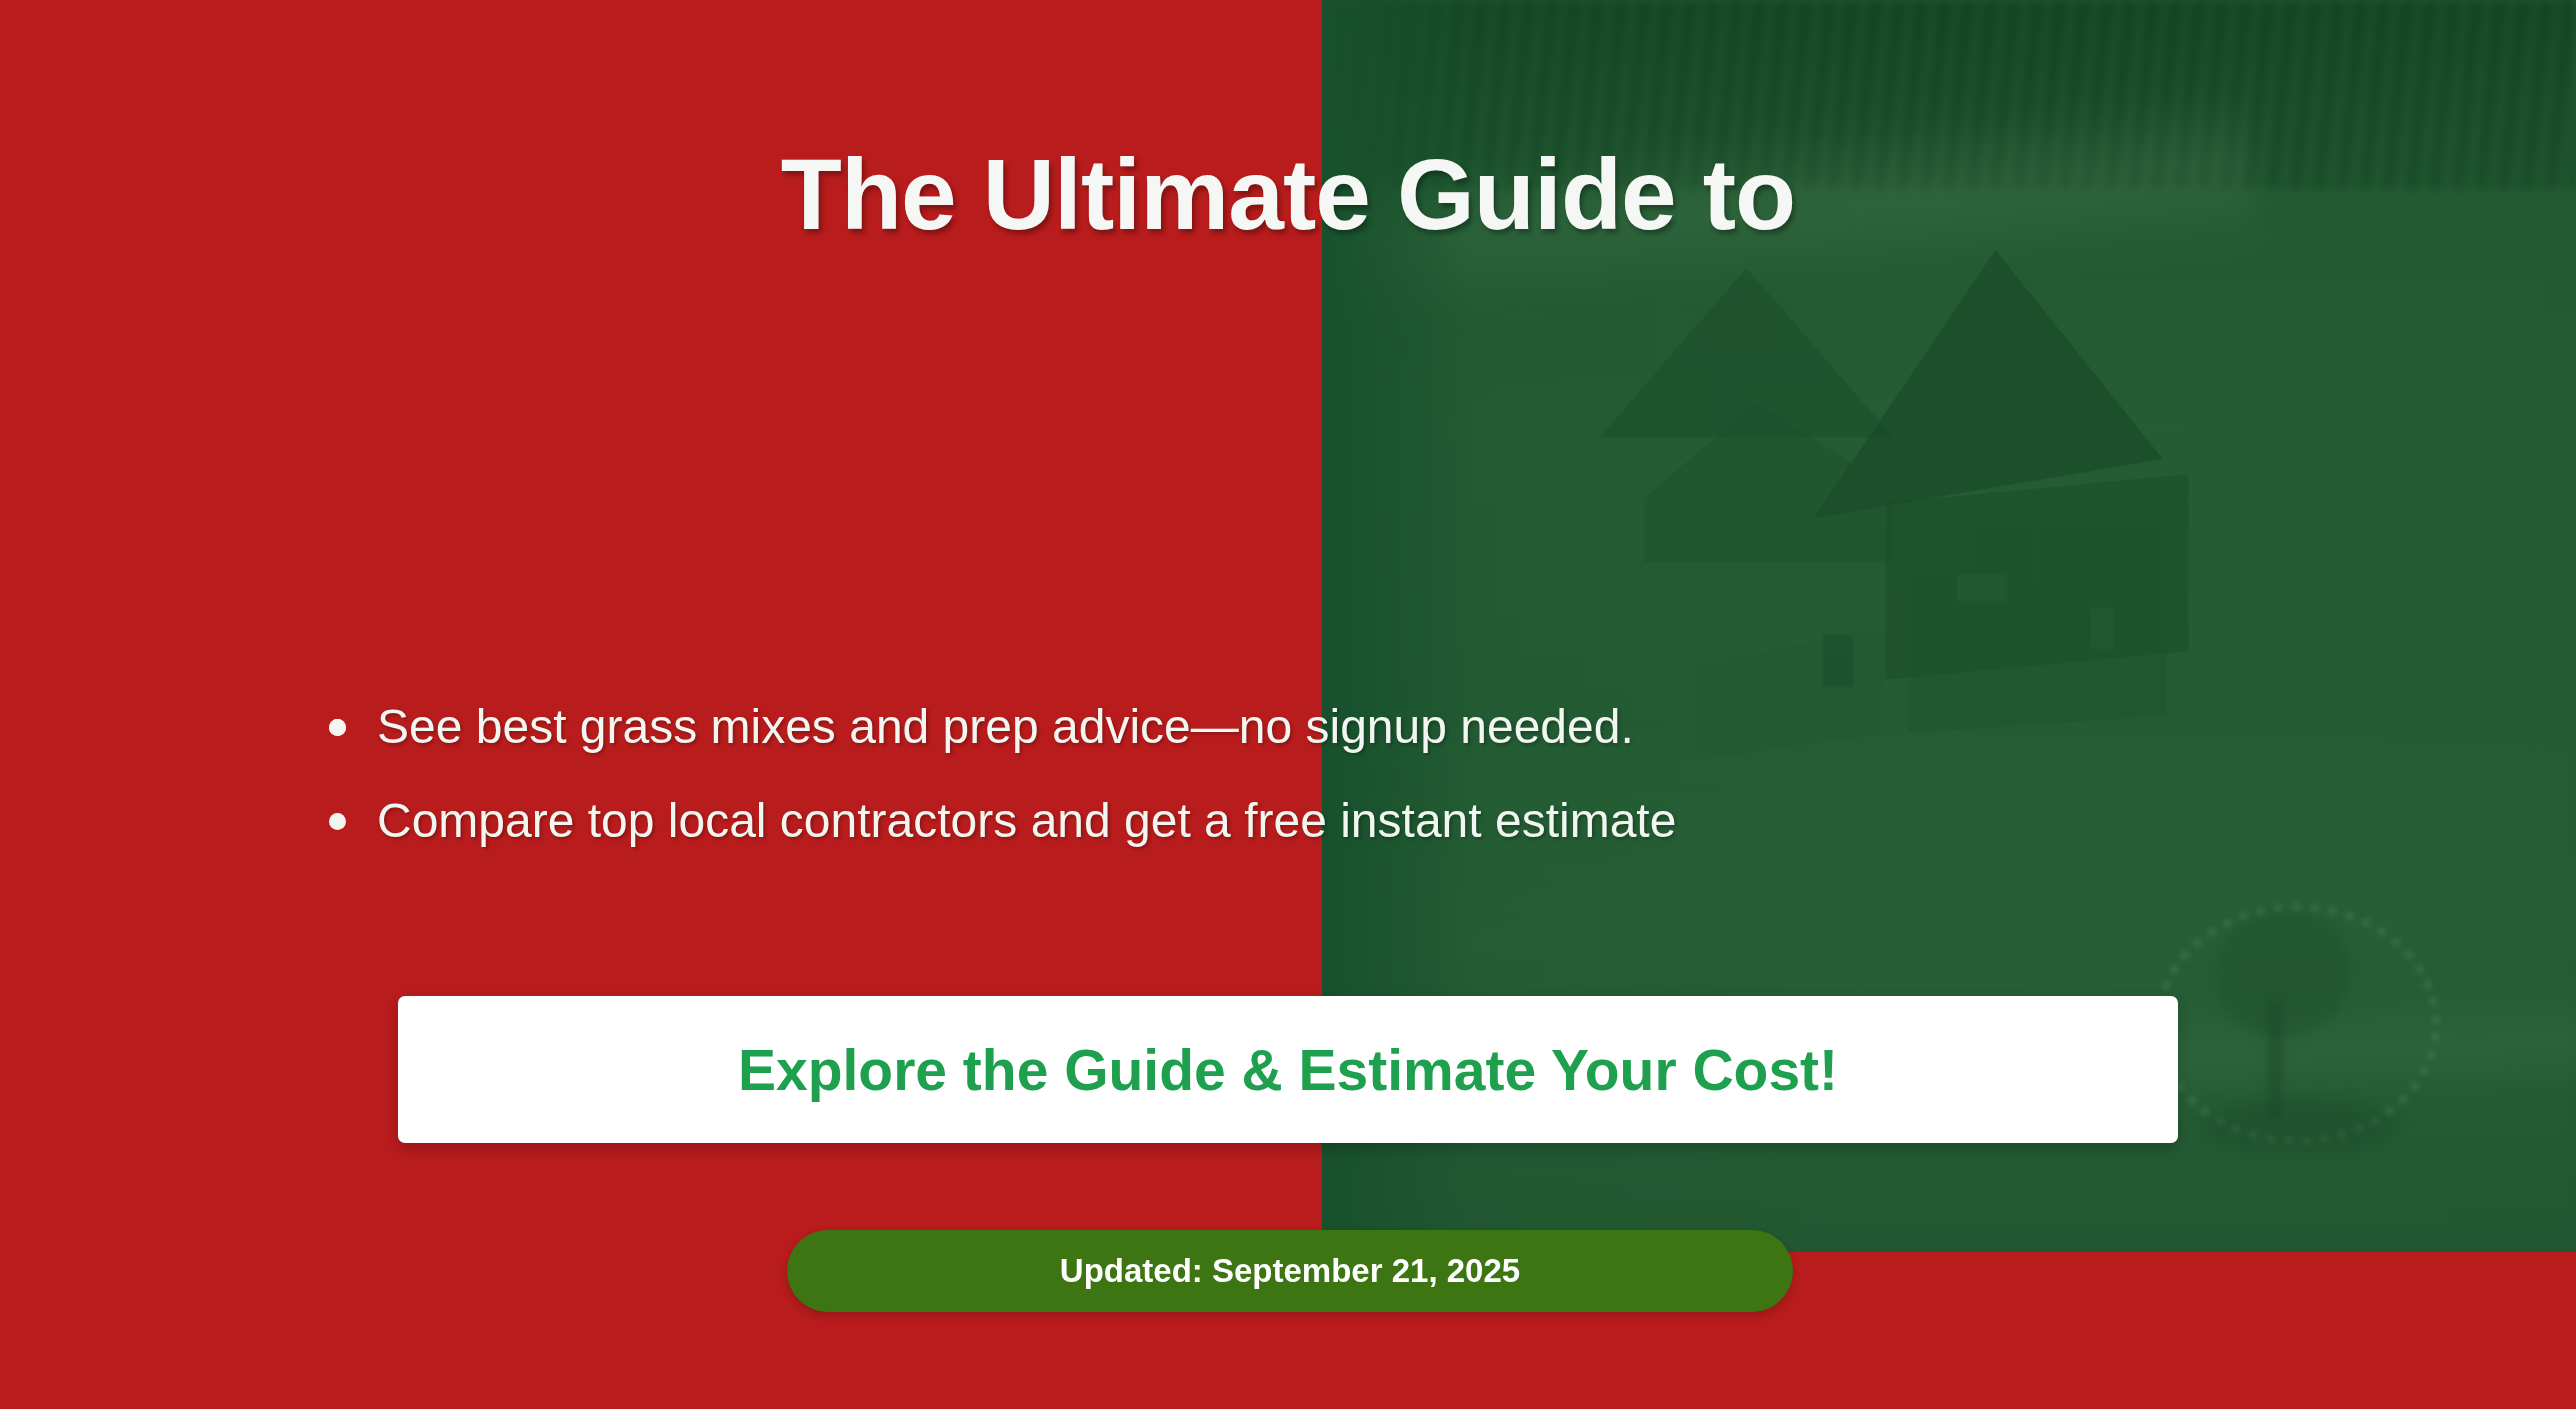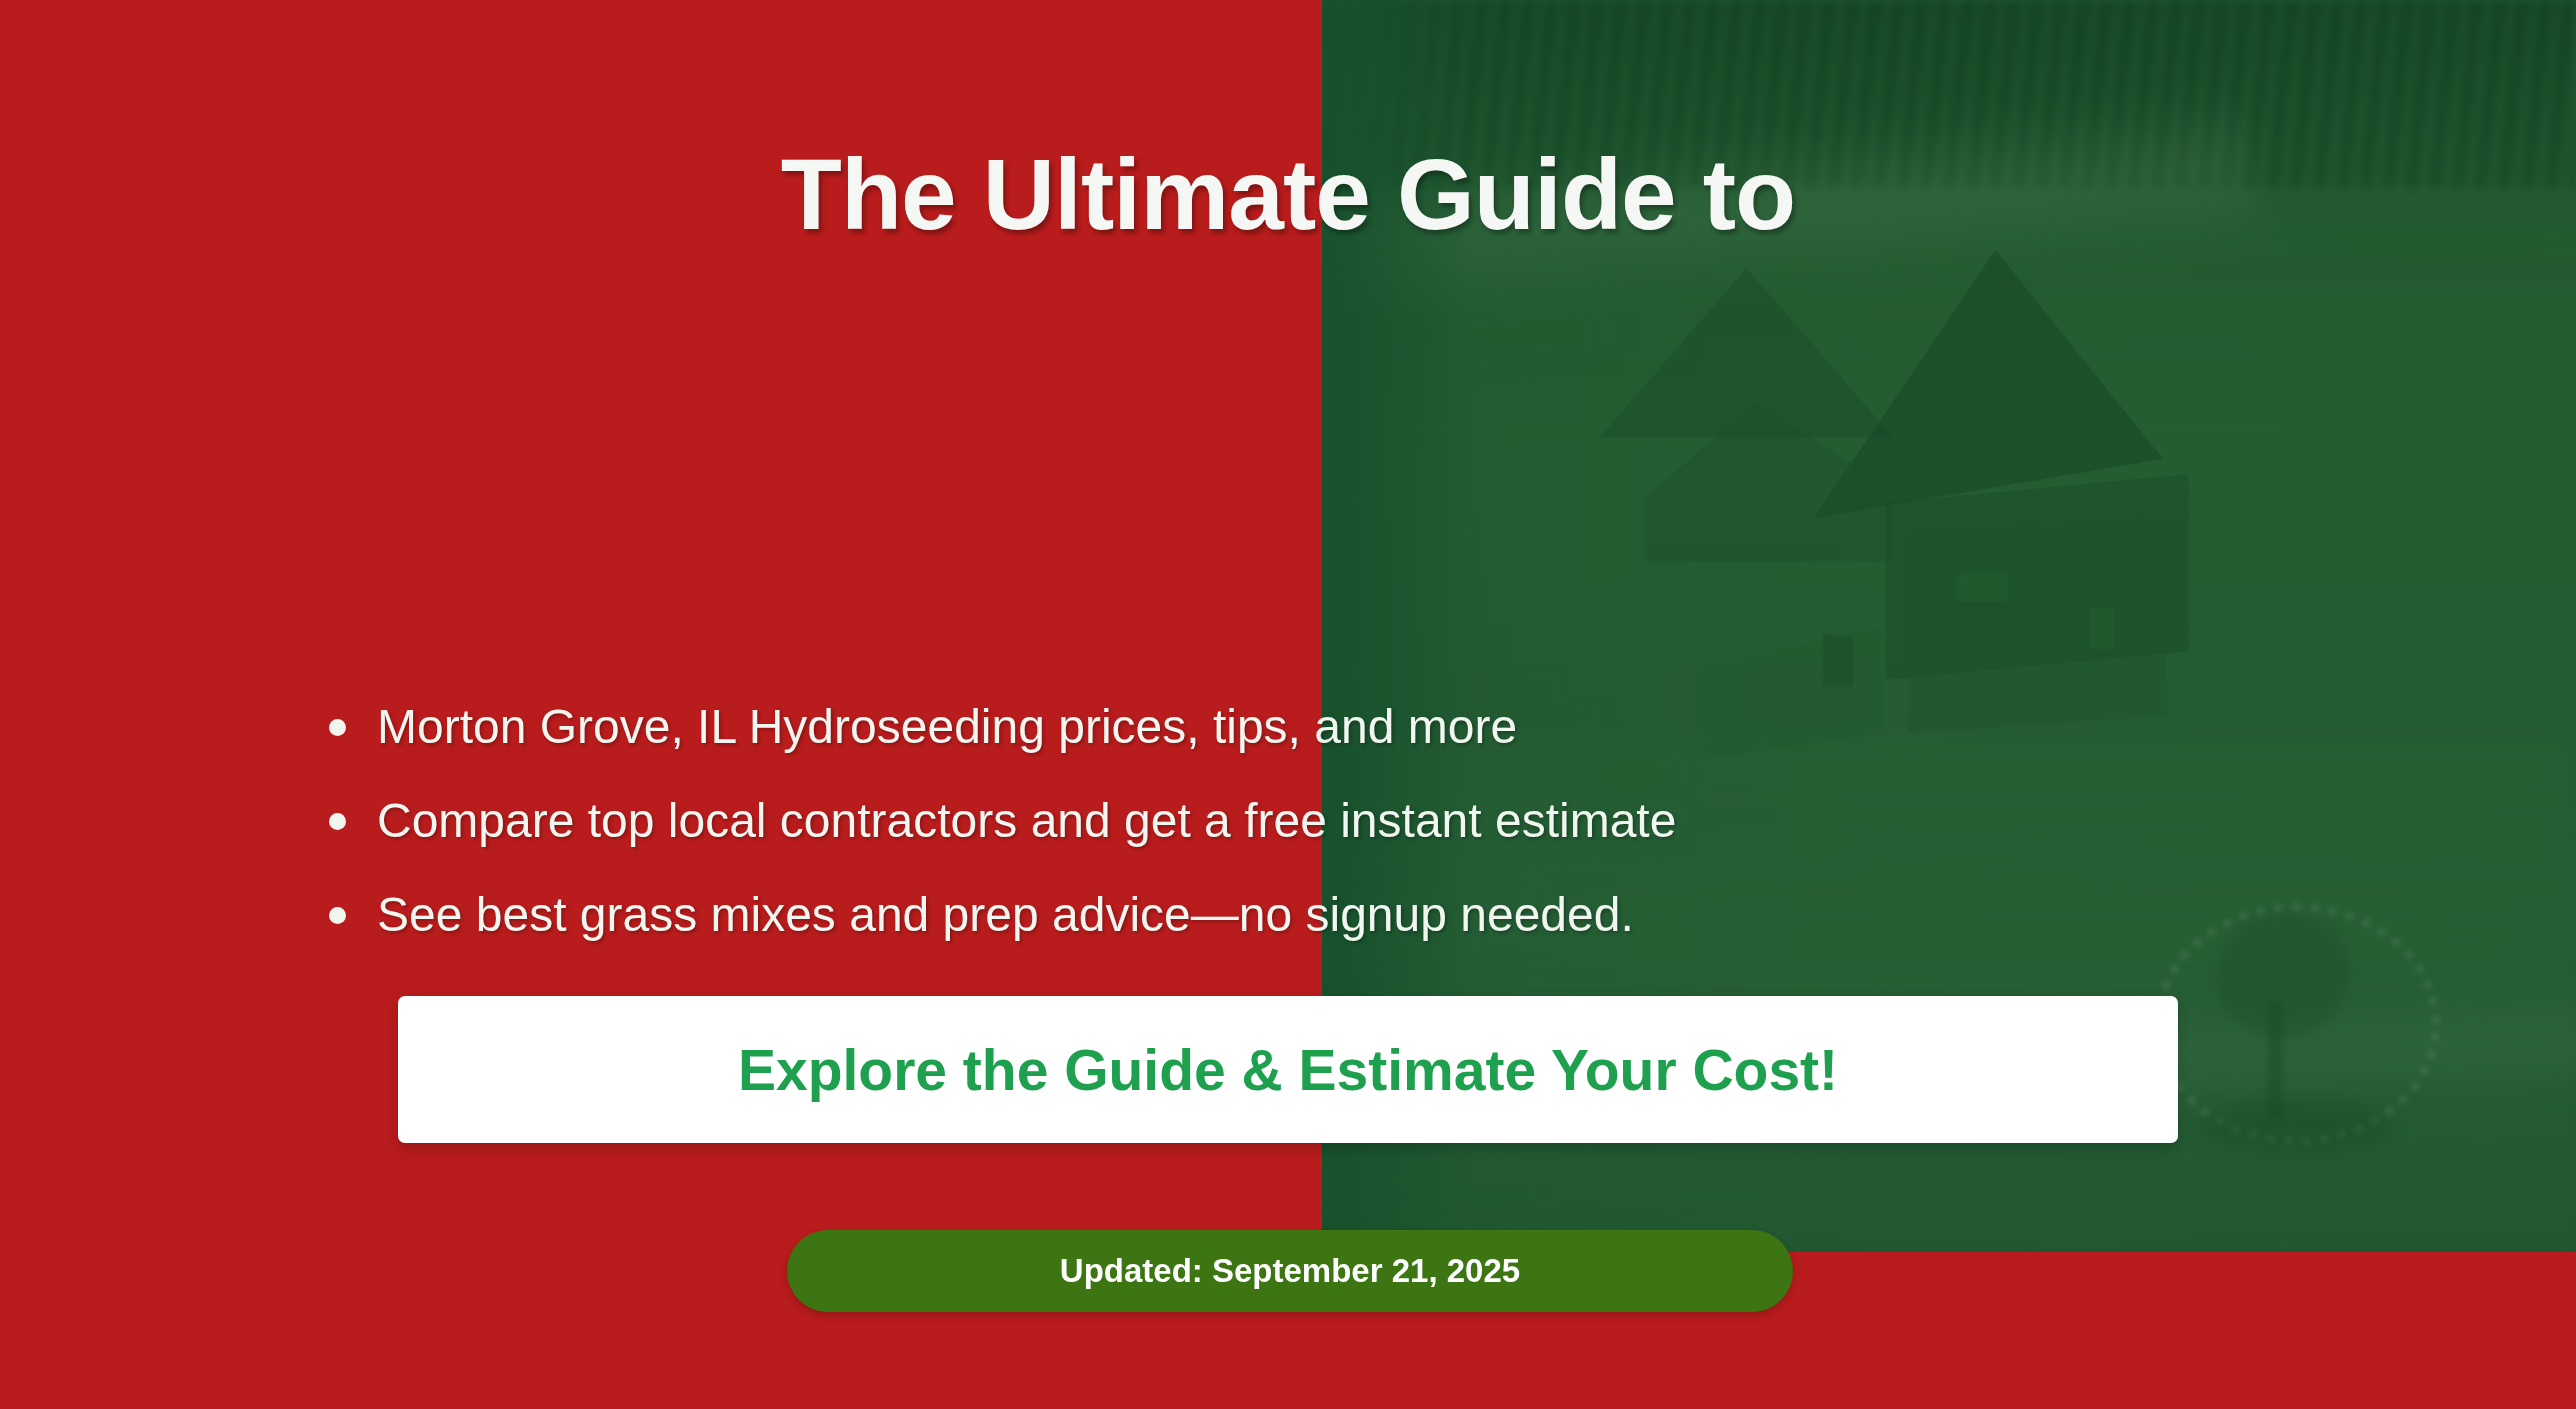--- a/index.html
+++ b/index.html
@@ -296,30 +296,29 @@
 
   <div class="content">
 
     <h1 class="headline">
       <span class="l1">The Ultimate Guide to</span>
     </h1>
 
     <ul class="bullets">
       <li>
         <span class="dot"></span>
-        <span>Morton Grove, IL Hydroseeding prices, tips, and more</span>
+      </li>
+      <li>
+        <span class="dot"></span>
+        <span>See best grass mixes and prep advice—no signup needed.</span>
       </li>
       <li>
         <span class="dot"></span>
         <span>Compare top local contractors and get a free instant estimate</span>
       </li>
-      <li>
-        <span class="dot"></span>
-        <span>See best grass mixes and prep advice—no signup needed.</span>
-      </li>
     </ul>
 
     <button class="cta-button">Explore the Guide &amp; Estimate Your Cost!</button>
 
     <div class="updated-badge">Updated: September 21, 2025</div>
 
   </div>
 </div>
 
 

